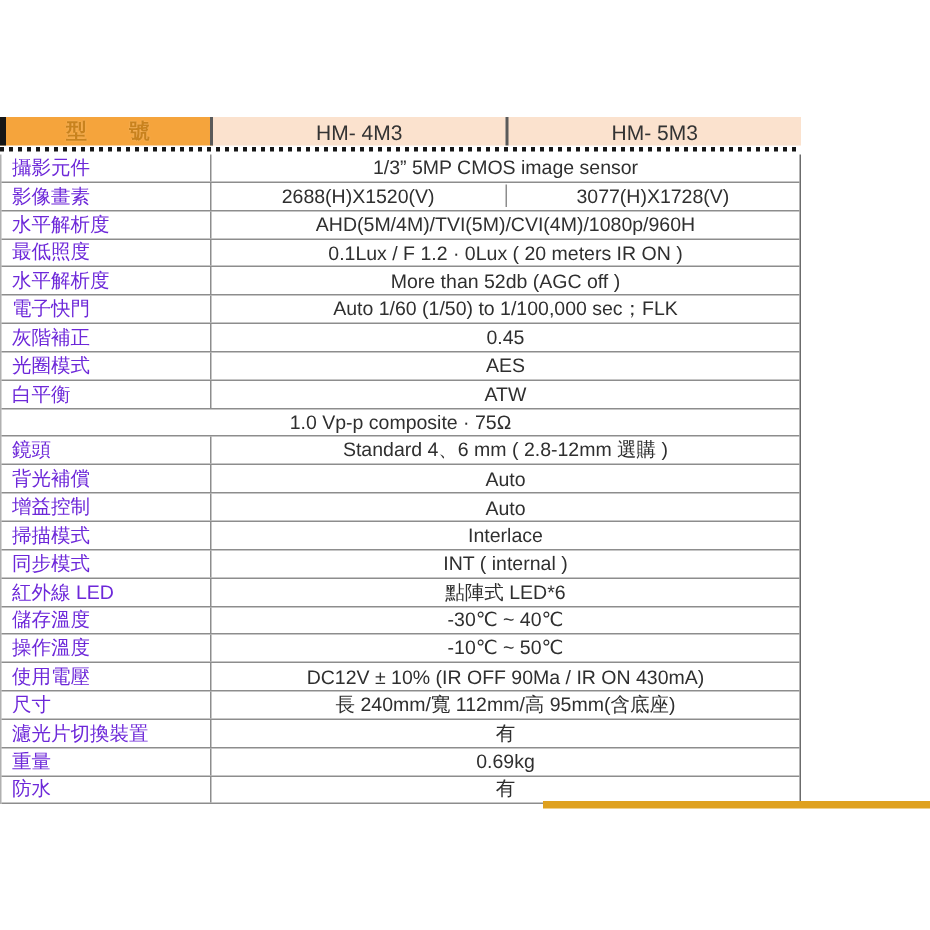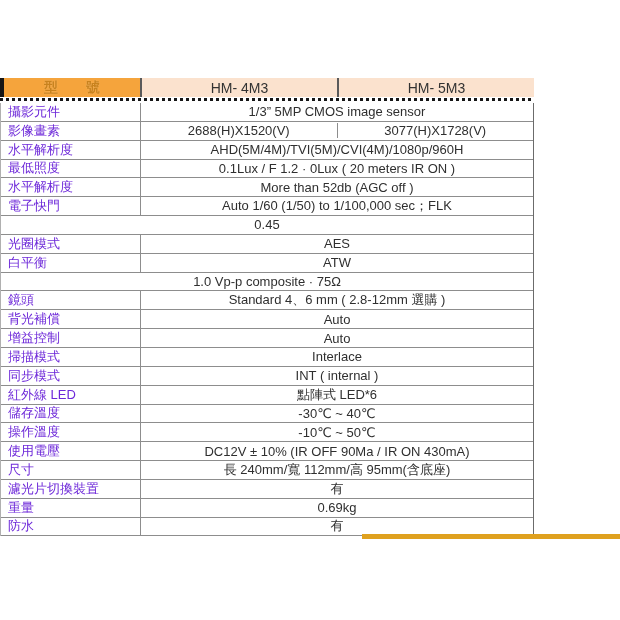--- a/index.html
+++ b/index.html
@@ -160,20 +160,21 @@
             <div class="value-cell">More than 52db (AGC off )</div>
           </div>
   </div>
         <div class="spec-row">
     <div class="label-cell">電子快門</div>
     <div class="row-values">
             <div class="value-cell">Auto 1/60 (1/50) to 1/100,000 sec；FLK</div>
           </div>
   </div>
         <div class="spec-row">
+    <div class="label-cell">灰階補正</div>
     <div class="row-values">
             <div class="value-cell">0.45</div>
           </div>
   </div>
         <div class="spec-row">
     <div class="label-cell">光圈模式</div>
     <div class="row-values">
             <div class="value-cell">AES</div>
           </div>
   </div>

